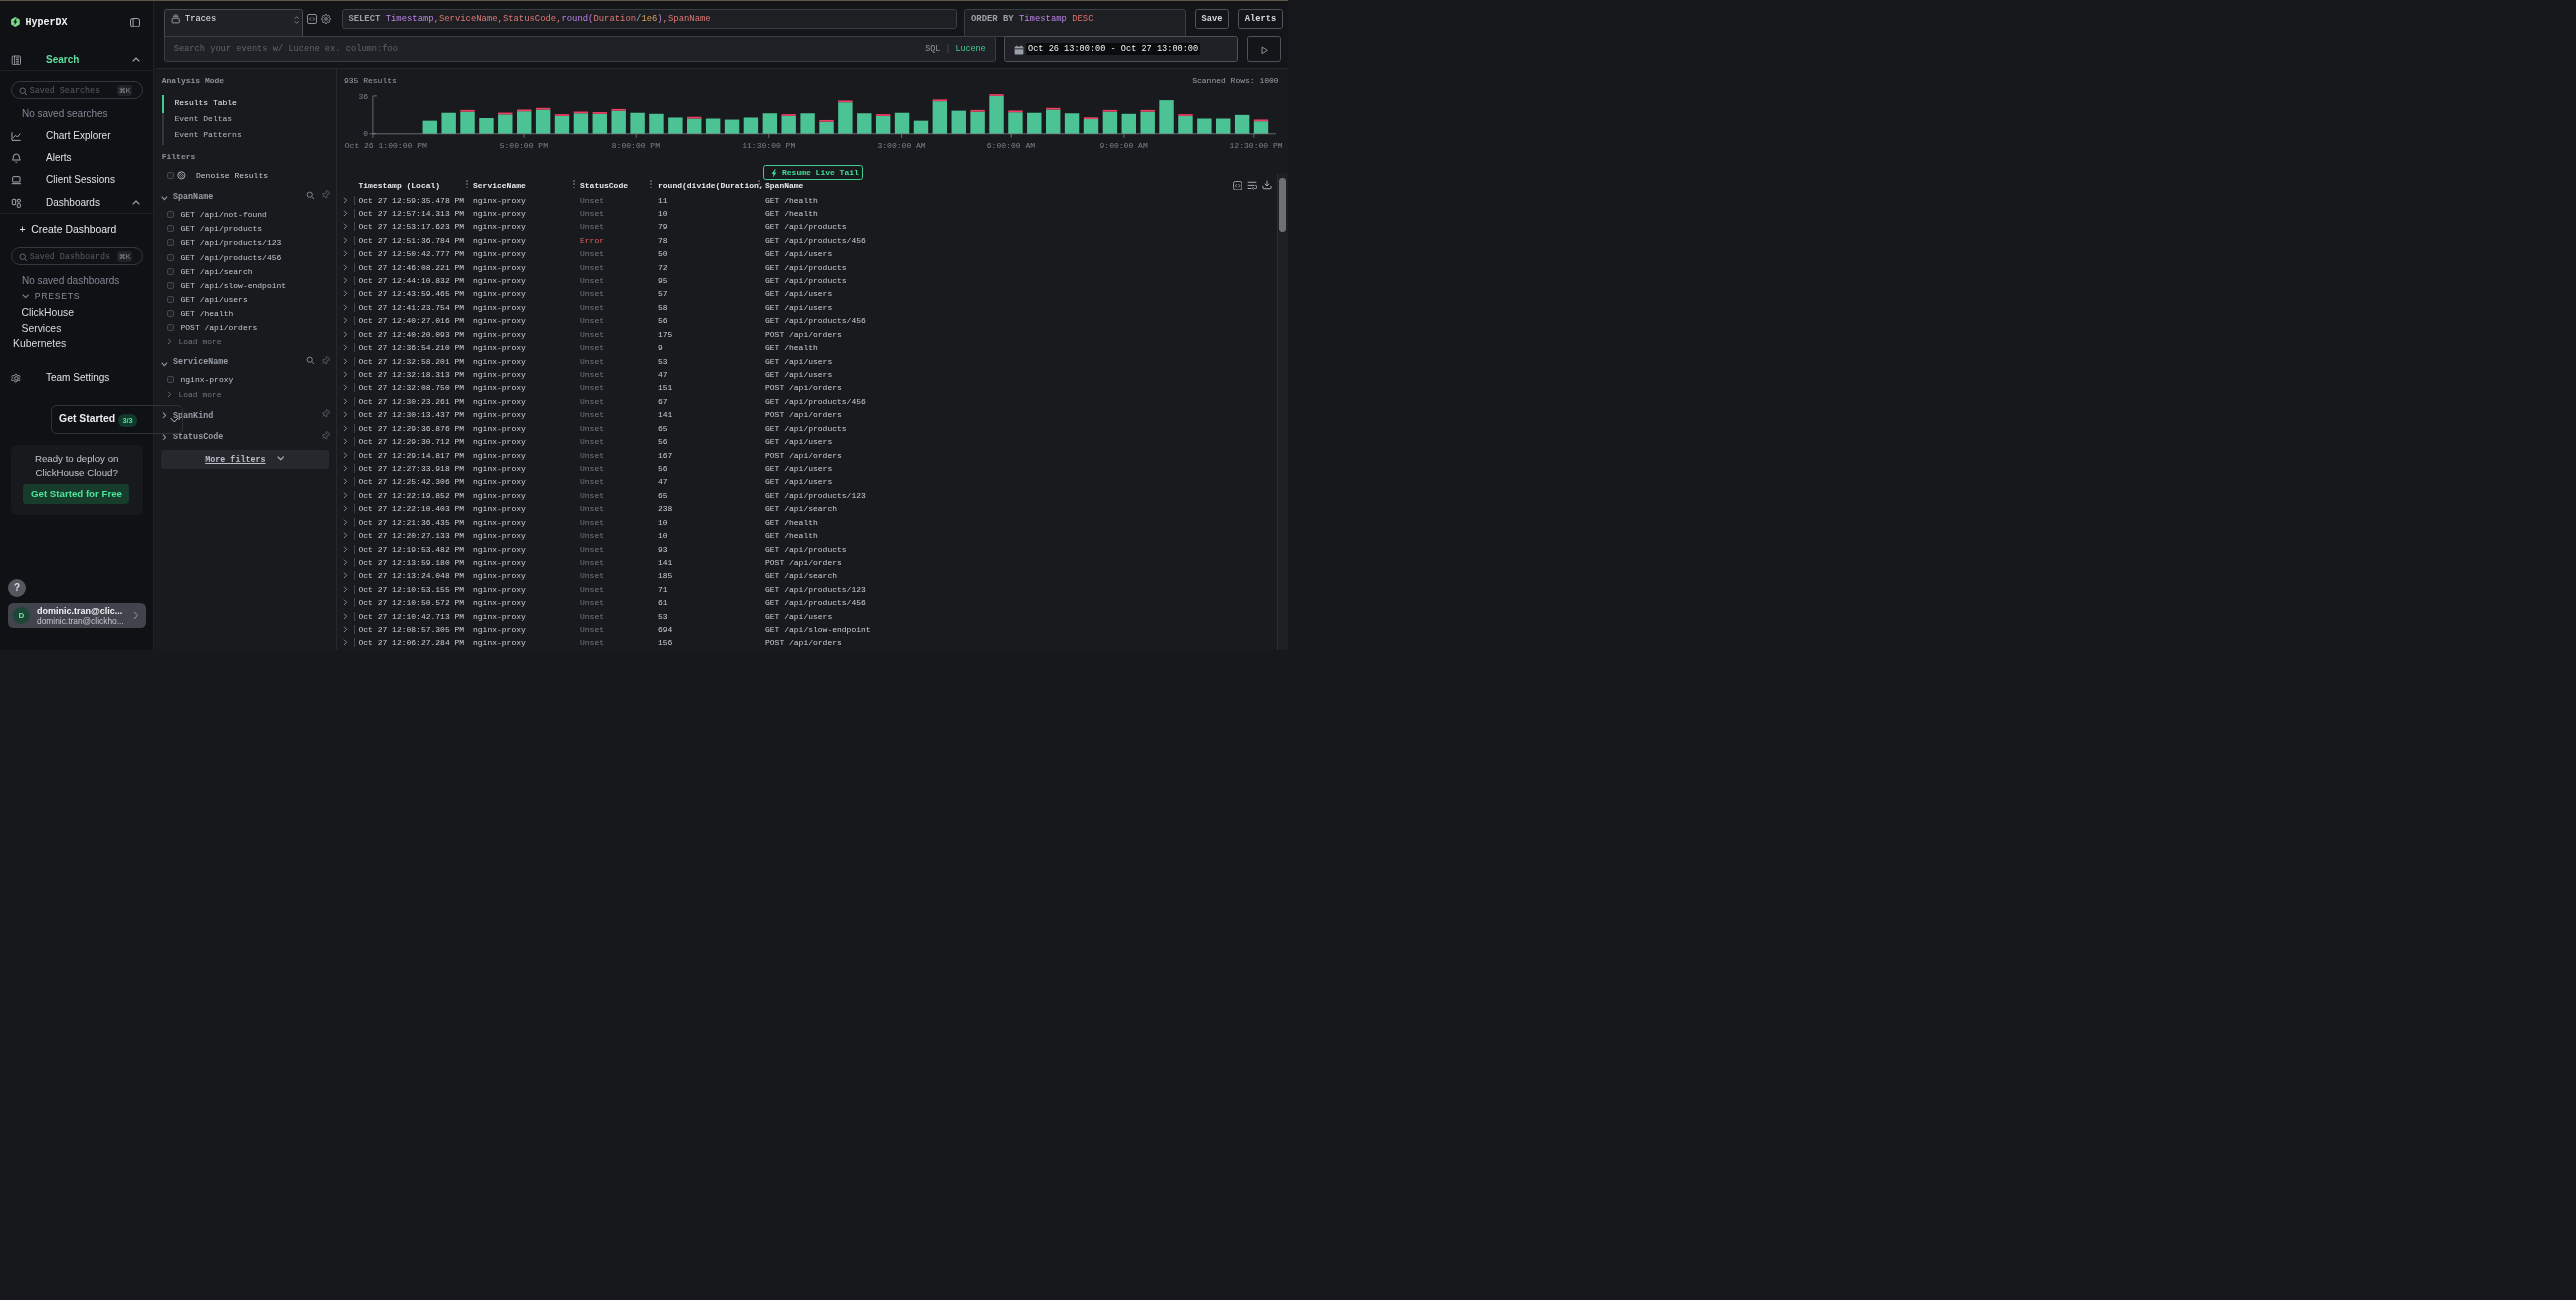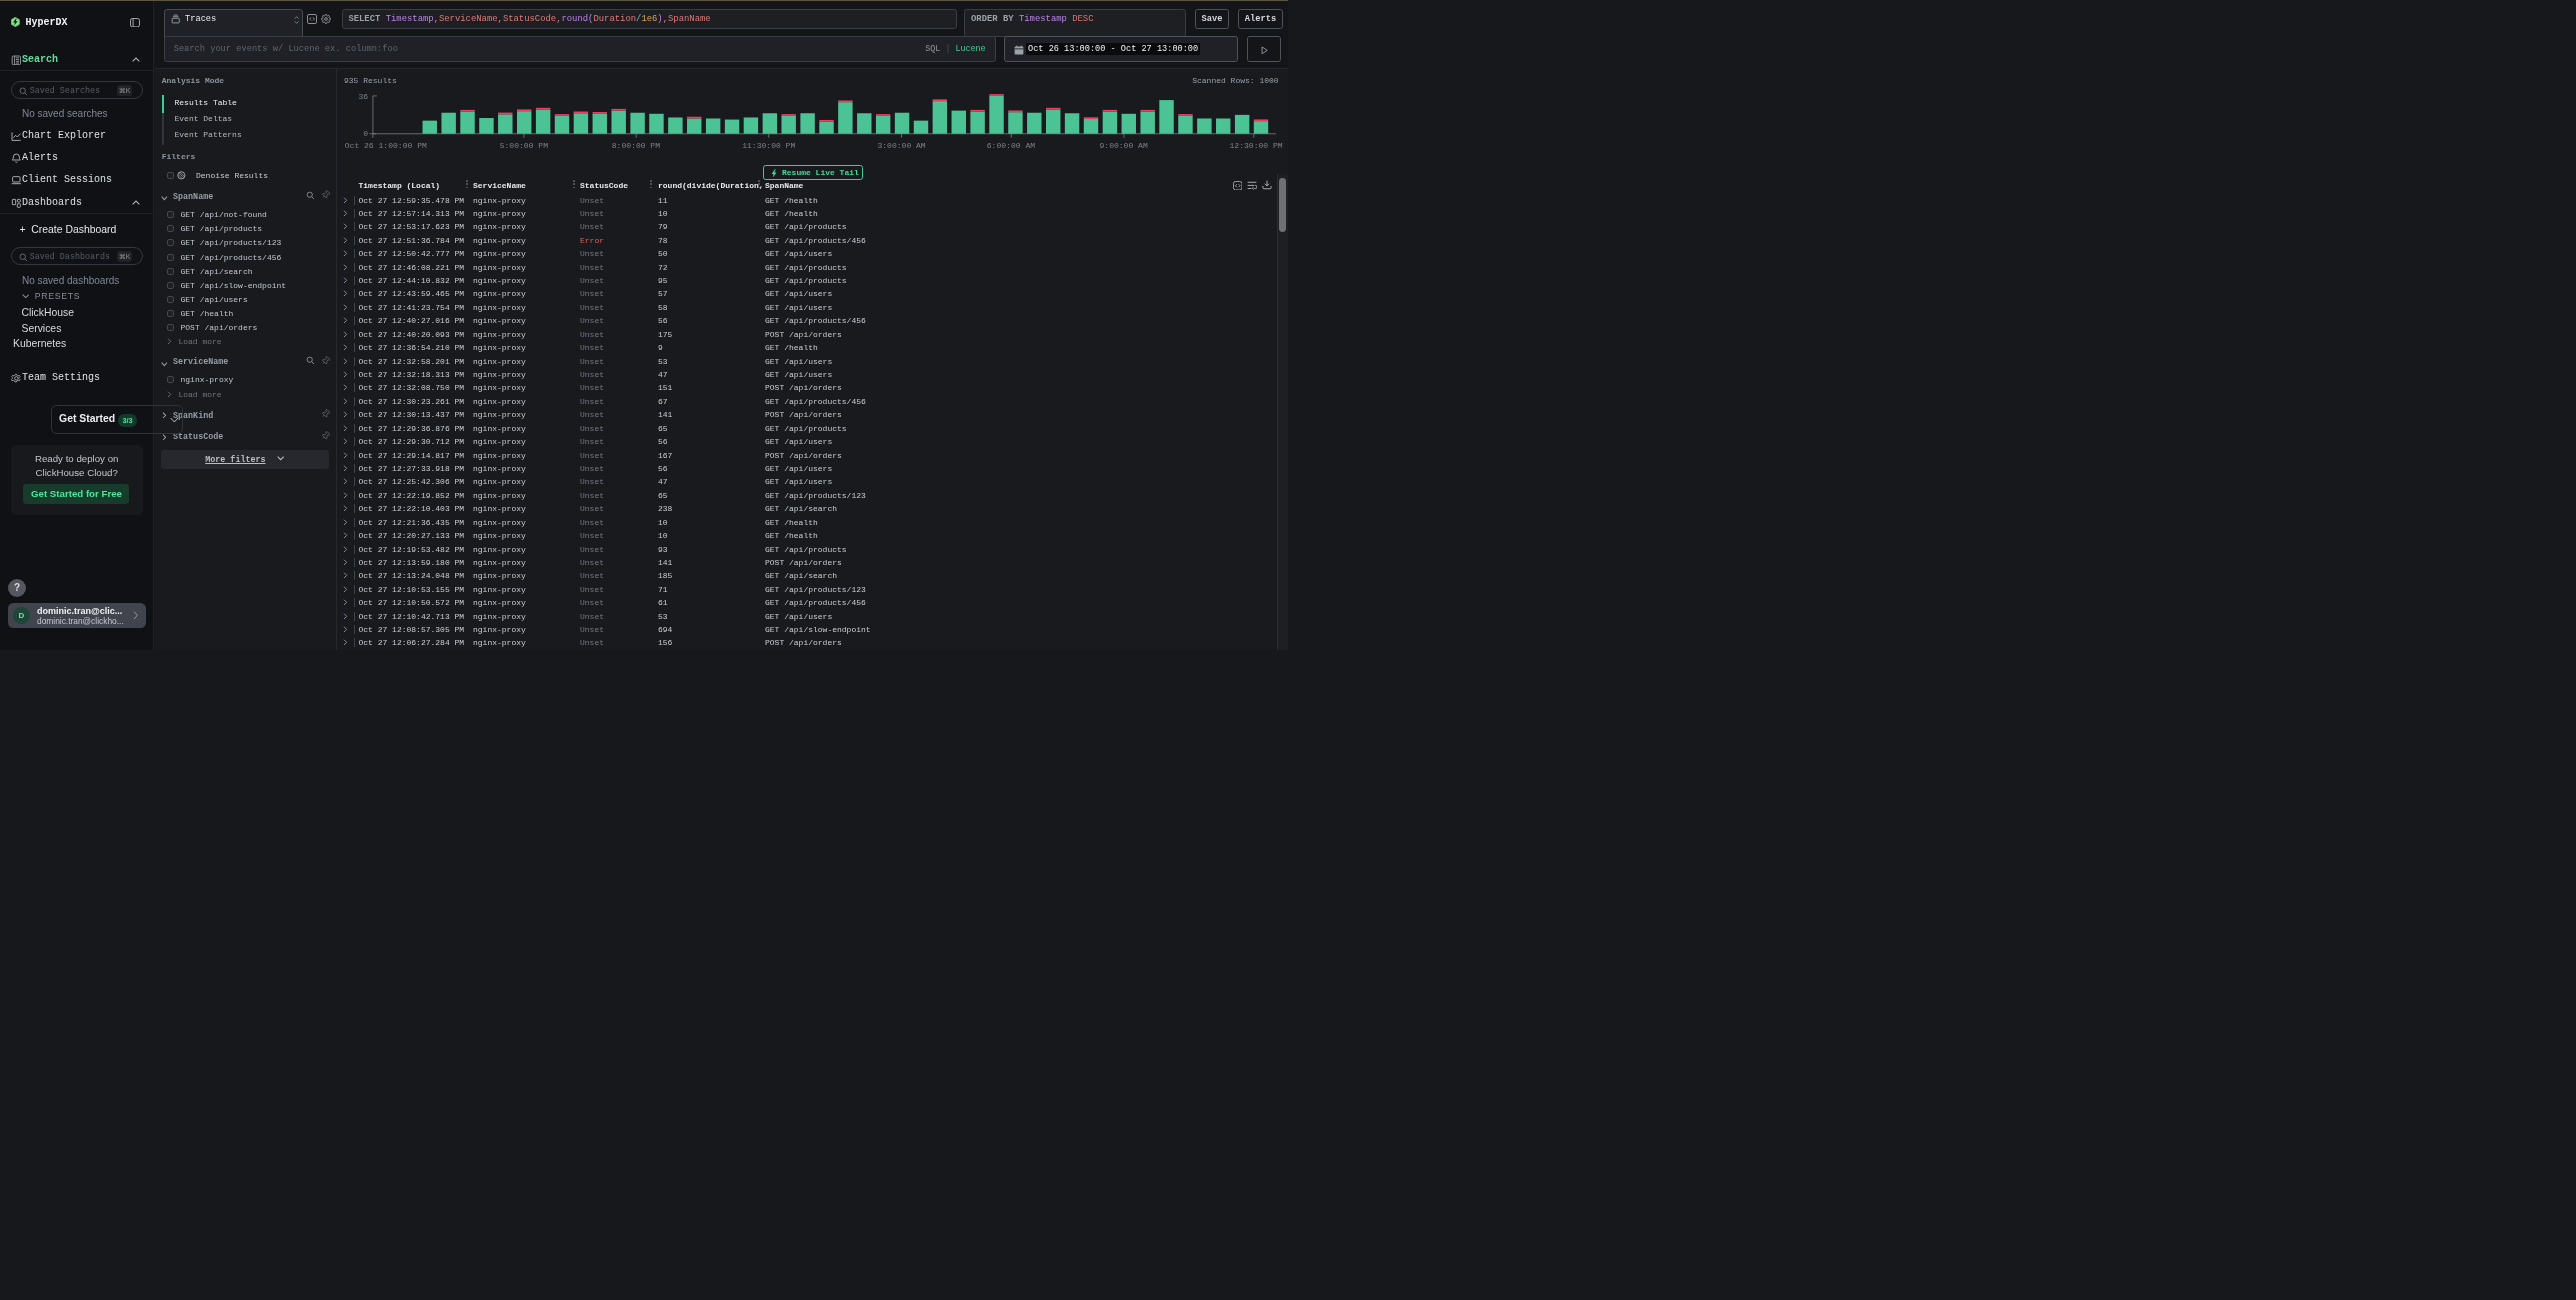--- a/index.html
+++ b/index.html
@@ -8,21 +8,21 @@
   .mono { font-family:"Liberation Mono",monospace; }
   .abs { position:absolute; }
 
   
   #topstrip { position:absolute; left:0; top:0; width:1288px; height:1px; background:#5d5846; z-index:50; }
 
   
   #sidebar { position:absolute; left:0; top:0; width:154px; height:650px; background:#101114; border-right:0.7px solid #1f2125; z-index:10; }
   .sb-divider { position:absolute; left:0; width:154px; height:0.7px; background:#1e2024; }
   .sb-item { position:absolute; left:0; width:154px; height:16px; color:#dde0e4; font-size:10px; line-height:16px; }
-  .sb-item .lbl { position:absolute; left:22px; top:0;font-family:Liberation Mono, monospace; }
+  .sb-item .lbl { position:absolute; left:46px; top:0; }
   .sb-item .ic { position:absolute; left:10.7px; top:2.7px; width:10.7px; height:10.7px; }
   .pill { position:absolute; left:10.7px; width:132px; height:18px; border:0.7px solid #34383e; border-radius:9.4px; background:#111216; }
   .pill .ph { position:absolute; left:18px; top:3.7px; font-family:"Liberation Mono",monospace; font-size:8.4px; color:#575c63; }
   .pill .kbd { position:absolute; right:9.4px; top:3.4px; background:#202226; border-radius:2.7px; font-size:7px; color:#8b919a; padding:1.3px 2px; font-family:"Liberation Sans",sans-serif; }
   .pill svg { position:absolute; left:7.4px; top:4.7px; }
   .cb { width:7.4px; height:7.4px; border:0.7px solid #43474e; border-radius:2px; background:#1d1f23; position:absolute; }
   .fitem { position:absolute; left:11.7px; height:9.4px; }
   .fitem .cb { left:0; top:0.7px; }
   .fitem span { position:absolute; left:13.8px; top:0.3px; font-size:8px; color:#c2c8cf; white-space:nowrap; }
 </style>

